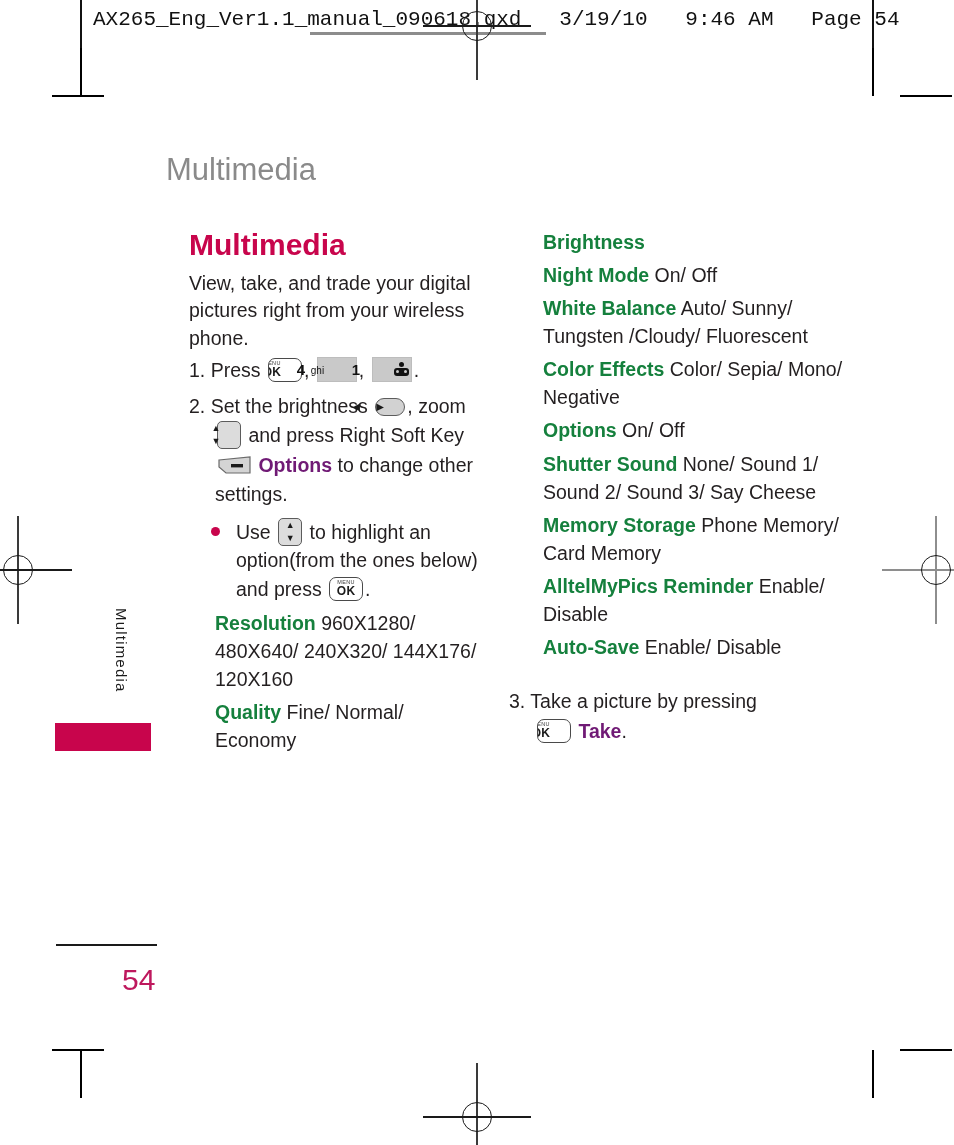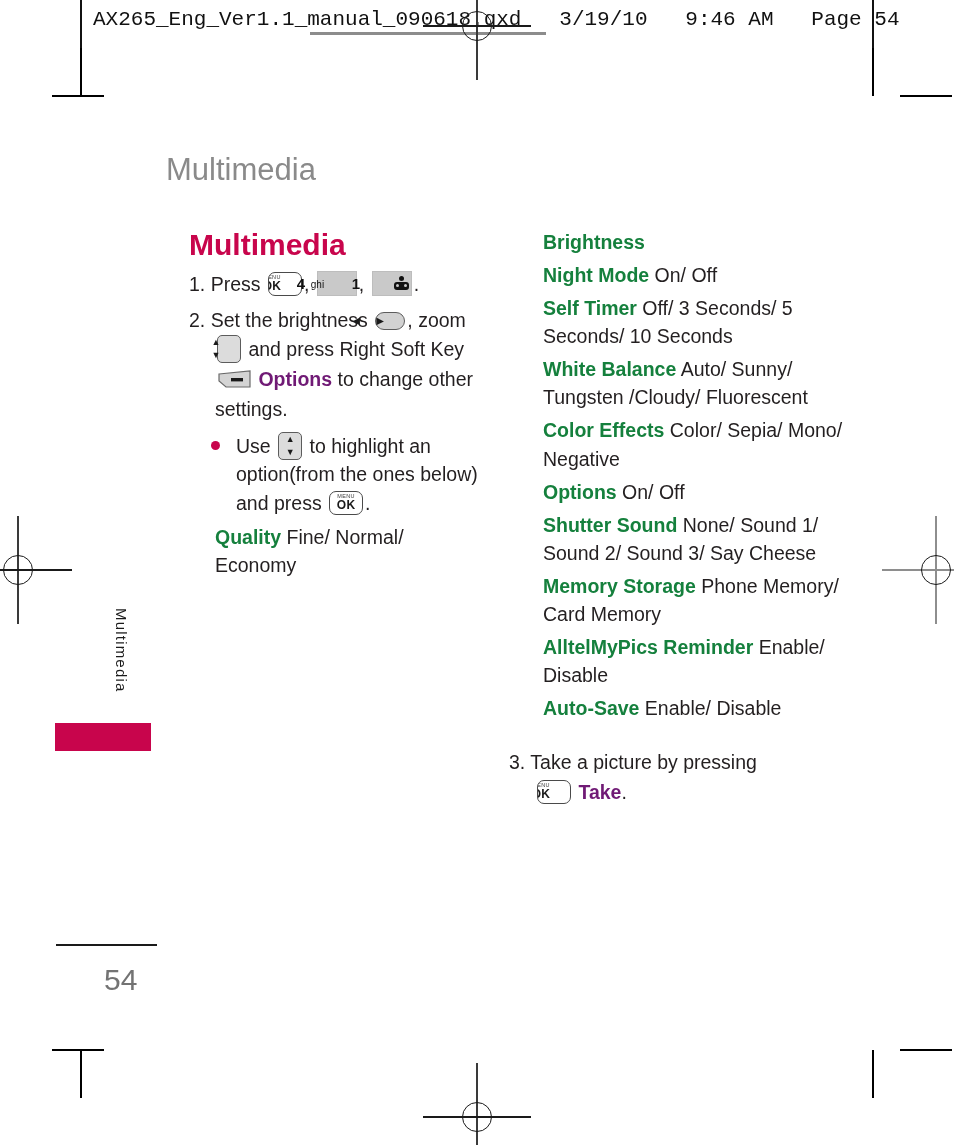--- a/index.html
+++ b/index.html
@@ -120,23 +120,23 @@
 
   
   .footer-rule {
     position: absolute;
     left: 56px; top: 944px;
     width: 101px; height: 2px;
     background: #1a1a1a;
   }
   .page-number {
     position: absolute;
-    left: 104px; top: 963px;
+    left: 122px; top: 963px;
     font-size: 30px;
-    color: #737373;
+    color: #be185d;
   }
 
   
   .col-left {
     position: absolute;
     left: 189px; top: 228px;
     width: 300px;
   }
   .col-right {
     position: absolute;
@@ -400,20 +400,21 @@
   <div class="side-tab">Multimedia</div>
   <div class="side-block"></div>
 
   <div class="footer-rule"></div>
   <div class="page-number">54</div>
 
   <div class="col-left">
 
     <h1 class="h-section">Multimedia</h1>
 
+    <p class="body-p">View, take, and trade your digital pictures right from your wireless phone.</p>
 
 
     <p class="step">
       <span class="num">1.</span>
       <span>Press</span>
       <span class="inline-key-wrap"><span class="key key-menuok"><span class="kk-menu">MENU</span><span class="kk-ok">OK</span></span>,
       <span class="key key-num"><span class="kn-digit">4</span><span class="kn-sub">ghi</span></span>,
       <span class="key key-num"><span class="kn-digit">1</span><span class="kn-vm">
               <span class="vm-dot"></span>
               <span class="vm-body"></span>
@@ -439,41 +440,41 @@
     <p class="bullet">
       <span class="dot"></span>
       <span>Use</span>
       <span class="key key-ud"><span class="ar-u">▲</span><span class="ar-d">▼</span></span>
       <span>to highlight an option(from the ones below) and press</span>
       <span class="inline-key-wrap"><span class="key key-menuok"><span class="kk-menu">MENU</span><span class="kk-ok">OK</span></span><span>.</span></span>
     </p>
 
     <div class="opt-indent">
       <p class="opt">
+        <span class="label">Resolution</span>
+        <span class="vals">960X1280/ 480X640/ 240X320/ 144X176/ 120X160</span>
+      </p>
+      <p class="opt">
         <span class="label">Quality</span>
         <span class="vals">Fine/ Normal/ Economy</span>
       </p>
     </div>
 
   </div>
 
   <div class="col-right">
 
     <div>
       <p class="opt">
         <span class="label">Brightness</span>
         <span class="vals"></span>
       </p>
       <p class="opt">
         <span class="label">Night Mode</span>
         <span class="vals">On/ Off</span>
-      </p>
-      <p class="opt">
-        <span class="label">Self Timer</span>
-        <span class="vals">Off/ 3 Seconds/ 5 Seconds/ 10 Seconds</span>
       </p>
       <p class="opt">
         <span class="label">White Balance</span>
         <span class="vals">Auto/ Sunny/ Tungsten /Cloudy/ Fluorescent</span>
       </p>
       <p class="opt">
         <span class="label">Color Effects</span>
         <span class="vals">Color/ Sepia/ Mono/ Negative</span>
       </p>
       <p class="opt">

